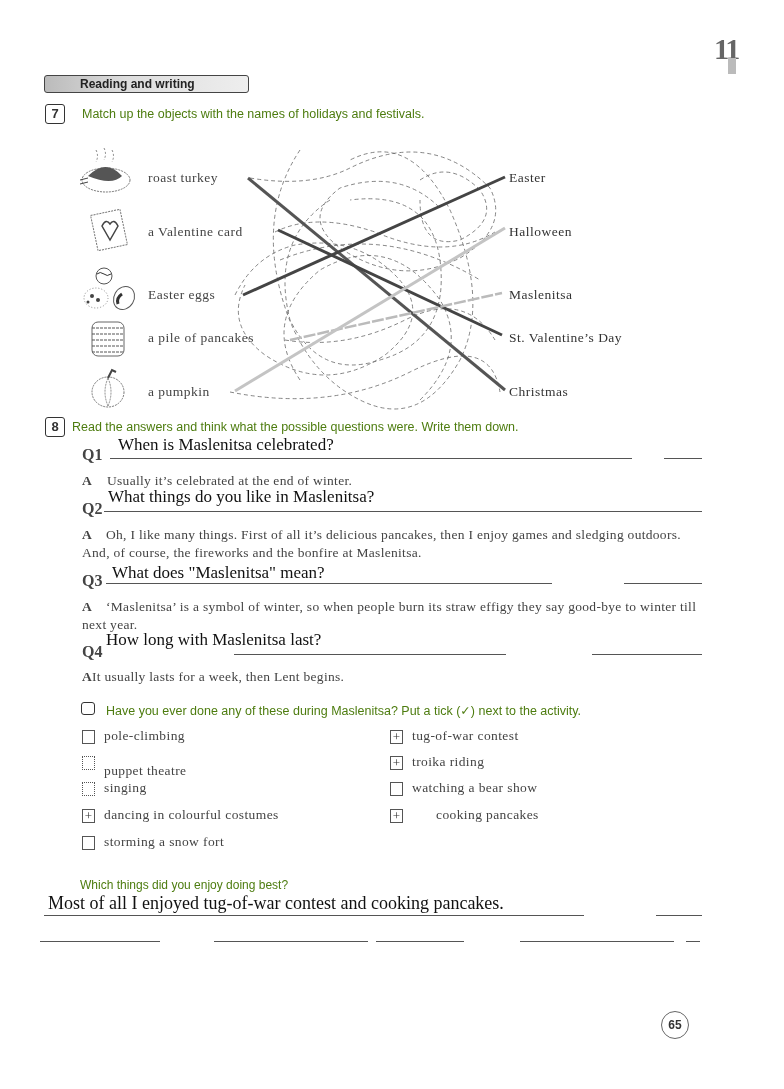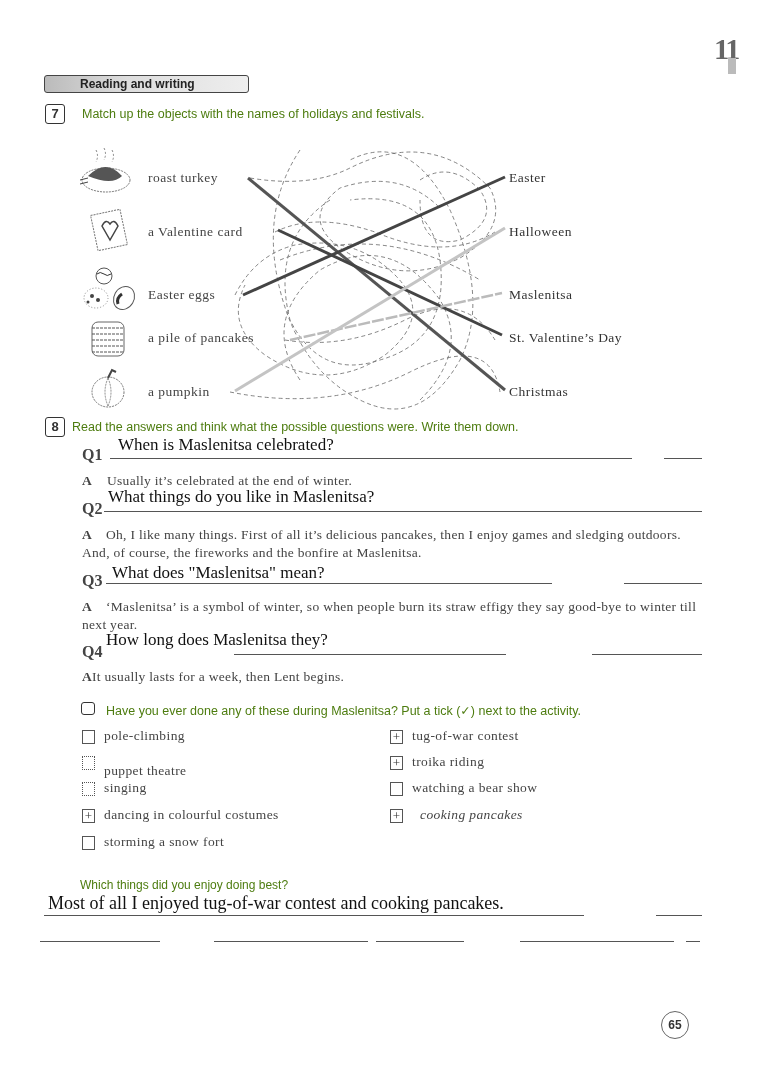--- a/index.html
+++ b/index.html
@@ -125,21 +125,21 @@
 <div class="abs atext" style="left:82px;top:526px;width:622px;text-indent:24px;">Oh, I like many things. First of all it’s delicious pancakes, then I enjoy games and sledging outdoors. And, of course, the fireworks and the bonfire at Maslenitsa.</div>
 
 <div class="abs qlabel serif" style="left:82px;top:572px;">Q3</div>
 <div class="abs answer hand" style="left:112px;top:563px;">What does "Maslenitsa" mean?</div>
 <div class="abs uline" style="left:106px;top:583px;width:446px;"></div>
 <div class="abs uline" style="left:624px;top:583px;width:78px;"></div>
 <div class="abs atext" style="left:82px;top:598px;font-weight:bold;">A</div>
 <div class="abs atext" style="left:82px;top:598px;width:622px;text-indent:24px;">‘Maslenitsa’ is a symbol of winter, so when people burn its straw effigy they say good-bye to winter till next year.</div>
 
 <div class="abs qlabel serif" style="left:82px;top:643px;">Q4</div>
-<div class="abs answer hand" style="left:106px;top:630px;">How long does Maslenitsa they?</div>
+<div class="abs answer hand" style="left:106px;top:630px;">How long with Maslenitsa last?</div>
 <div class="abs uline" style="left:234px;top:654px;width:272px;"></div>
 <div class="abs uline" style="left:592px;top:654px;width:110px;"></div>
 <div class="abs atext" style="left:82px;top:668px;font-weight:bold;">A</div>
 <div class="abs atext" style="left:92px;top:668px;">It usually lasts for a week, then Lent begins.</div>
 
 <div class="abs" style="left:81px;top:702px;width:12px;height:11px;border:1.5px solid #333;border-radius:3px;"></div>
 <div class="abs instr sans" style="left:106px;top:703px;">Have you ever done any of these during Maslenitsa? Put a tick (✓) next to the activity.</div>
 
 <div class="abs cb" style="left:82px;top:730px;"></div>
 <div class="abs act" style="left:104px;top:728px;">pole-climbing</div>
@@ -159,21 +159,21 @@
 <div class="abs cb" style="left:390px;top:730px;">+</div>
 <div class="abs act" style="left:412px;top:728px;">tug-of-war contest</div>
 
 <div class="abs cb" style="left:390px;top:756px;">+</div>
 <div class="abs act" style="left:412px;top:754px;">troika riding</div>
 
 <div class="abs cb" style="left:390px;top:782px;"></div>
 <div class="abs act" style="left:412px;top:780px;">watching a bear show</div>
 
 <div class="abs cb" style="left:390px;top:809px;">+</div>
-<div class="abs act" style="left:420px;top:807px;font-style:italic;">cooking pancakes</div>
+<div class="abs act" style="left:436px;top:807px;">cooking pancakes</div>
 
 <div class="abs instr sans" style="left:80px;top:878px;font-size:12px;">Which things did you enjoy doing best?</div>
 <div class="abs answer hand" style="left:48px;top:893px;font-size:18px;">Most of all I enjoyed tug-of-war contest and cooking pancakes.</div>
 <div class="abs uline" style="left:44px;top:915px;width:540px;"></div>
 <div class="abs uline" style="left:656px;top:915px;width:46px;"></div>
 <div class="abs uline" style="left:40px;top:941px;width:120px;"></div>
 <div class="abs uline" style="left:214px;top:941px;width:154px;"></div>
 <div class="abs uline" style="left:376px;top:941px;width:88px;"></div>
 <div class="abs uline" style="left:520px;top:941px;width:154px;"></div>
 <div class="abs uline" style="left:686px;top:941px;width:14px;"></div>

